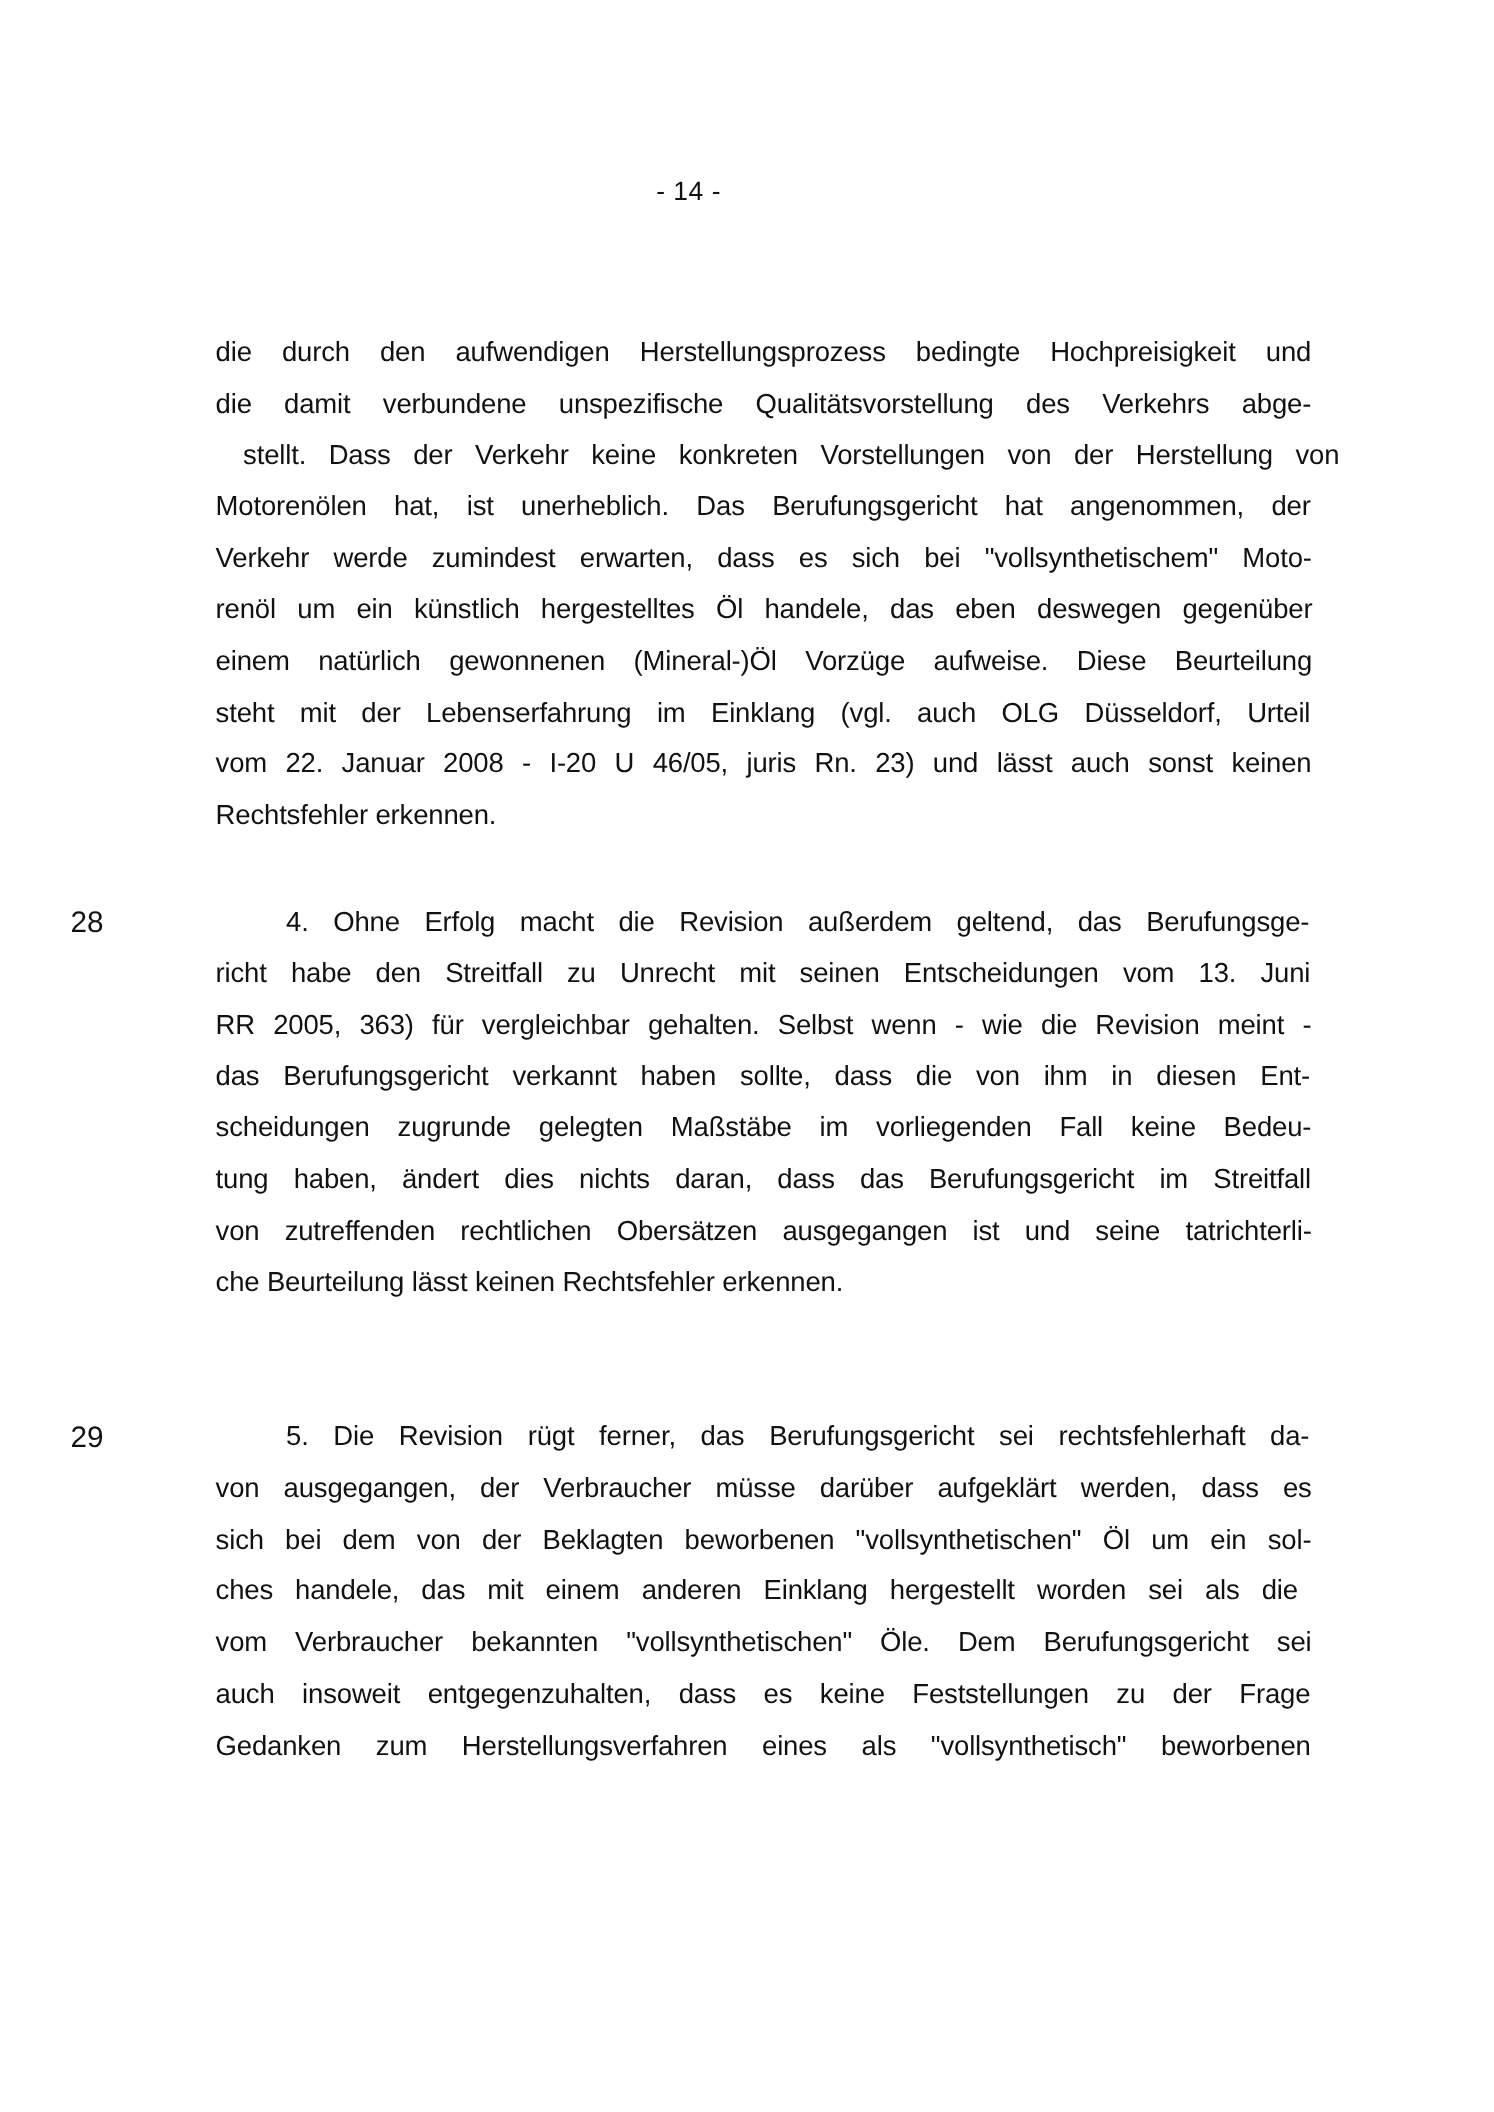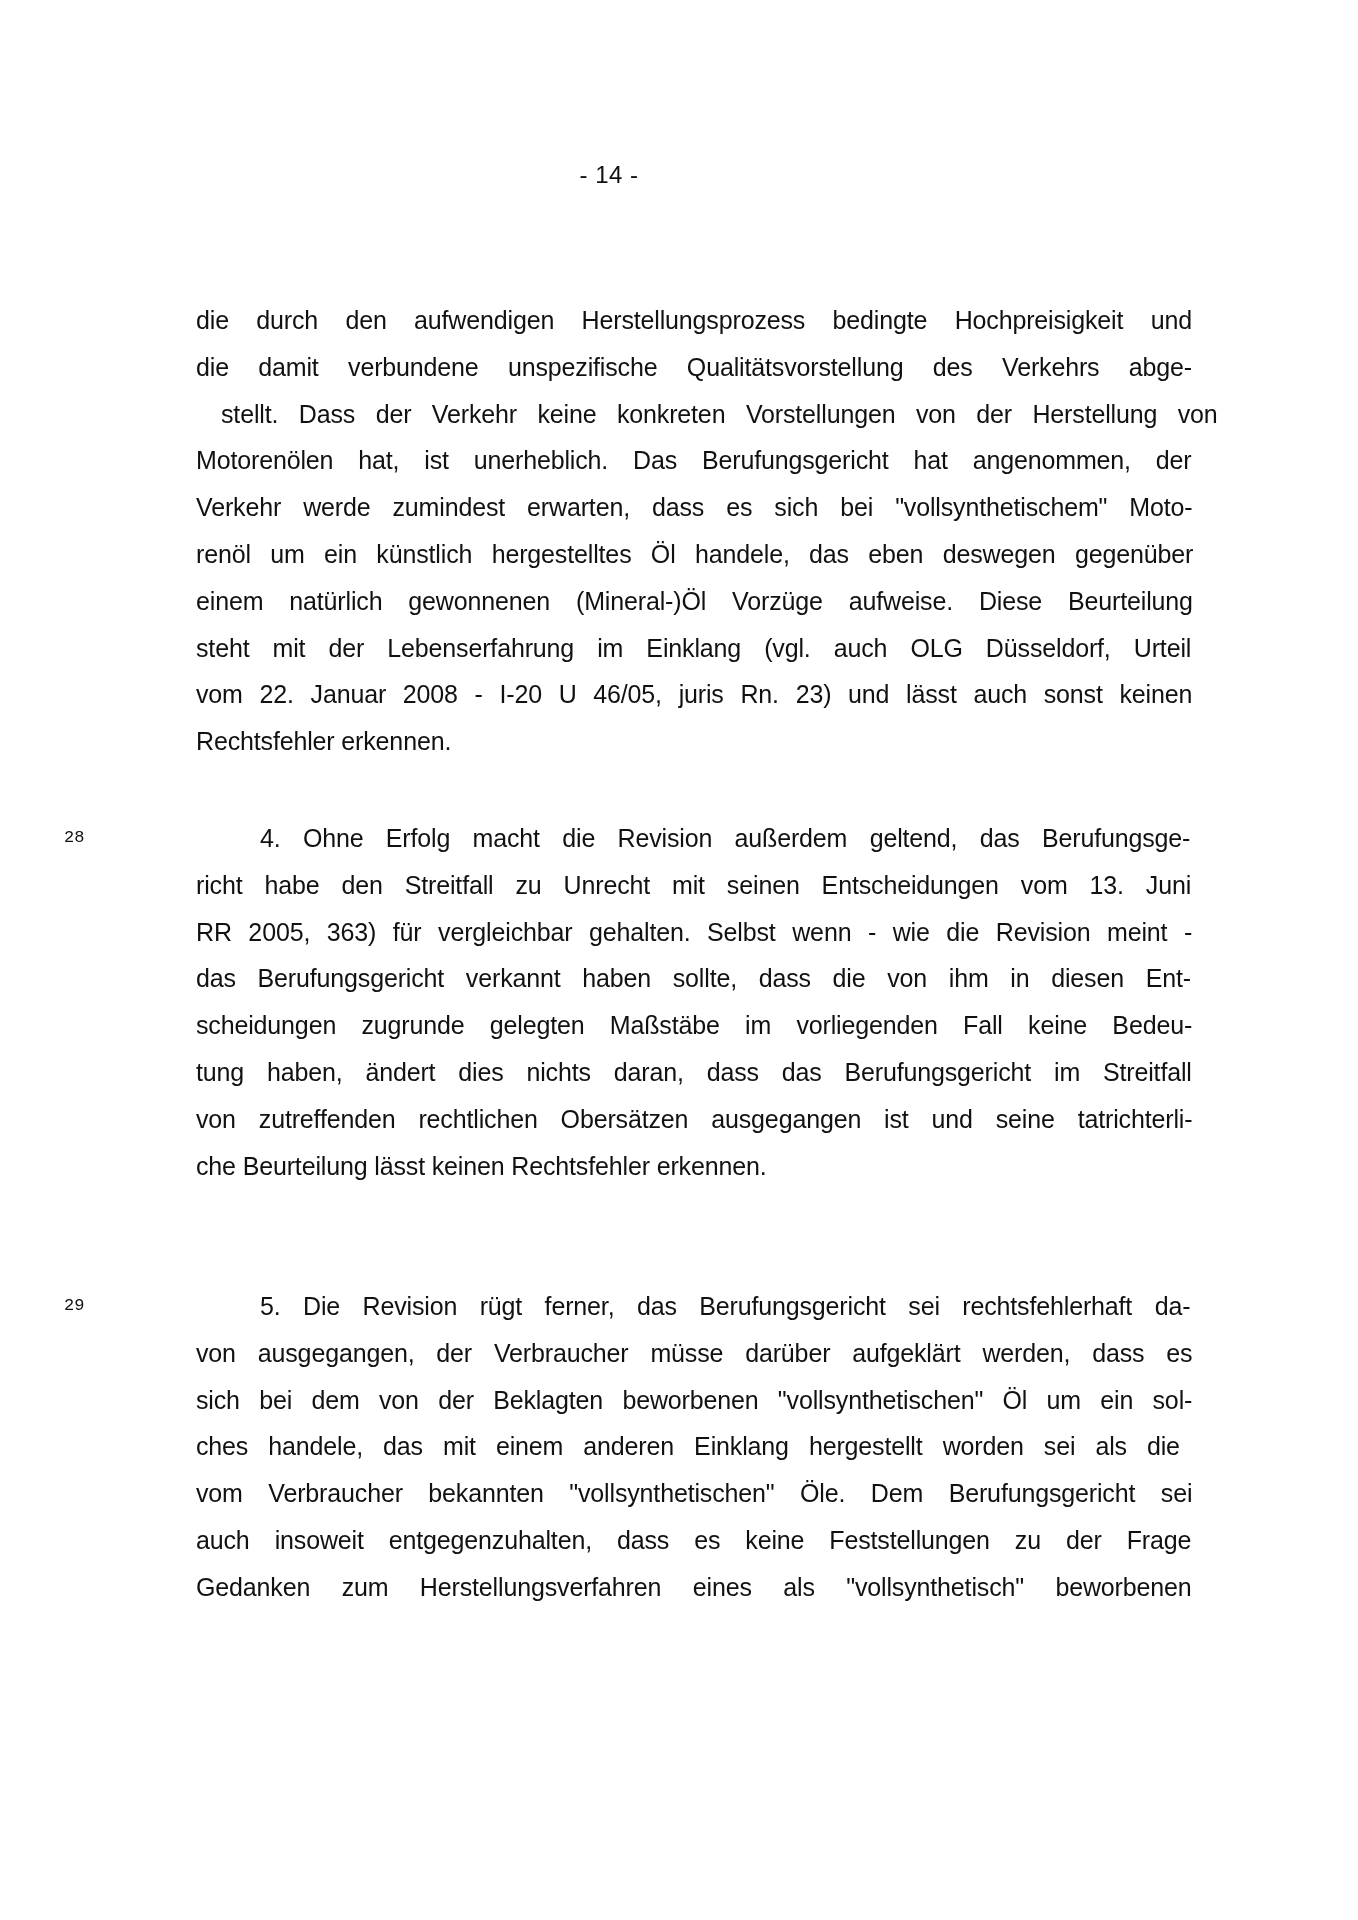--- a/index.html
+++ b/index.html
@@ -11,21 +11,21 @@
     width: 1358px;
     height: 1920px;
     position: relative;
     overflow: hidden;
     font-family: "Liberation Sans", sans-serif;
     color: #111111;
   }
   .page-number {
     position: absolute;
     top: 160px;
-    left: 0;
+    left: 17px;
     width: 1218px;
     text-align: center;
     font-size: 24px;
     line-height: 30px;
     letter-spacing: 0.5px;
   }
   .para {
     position: absolute;
     left: 196px;
     width: 968px;
@@ -46,23 +46,22 @@
   }
   .line.last {
     text-align-last: left;
   }
   .line.indent {
     padding-left: 64px;
   }
   .margin-num {
     position: absolute;
     left: 64px;
-    font-size: 17px;
+    font-size: 27px;
     line-height: 46.8px;
-    font-family: Liberation Mono, monospace;
   }
   #p1 { top: 297px; }
   #p2 { top: 815px; }
   #n2 { top: 815px; }
   #p3 { top: 1283px; }
   #n3 { top: 1283px; }
 </style>
 </head>
 <body>
 

